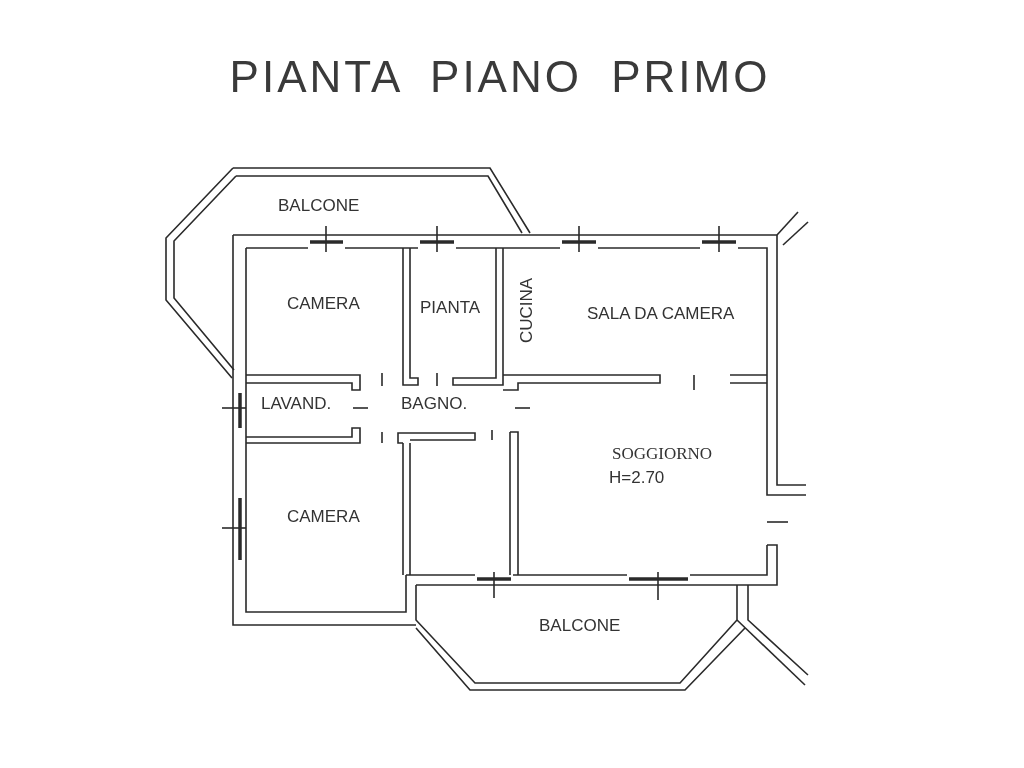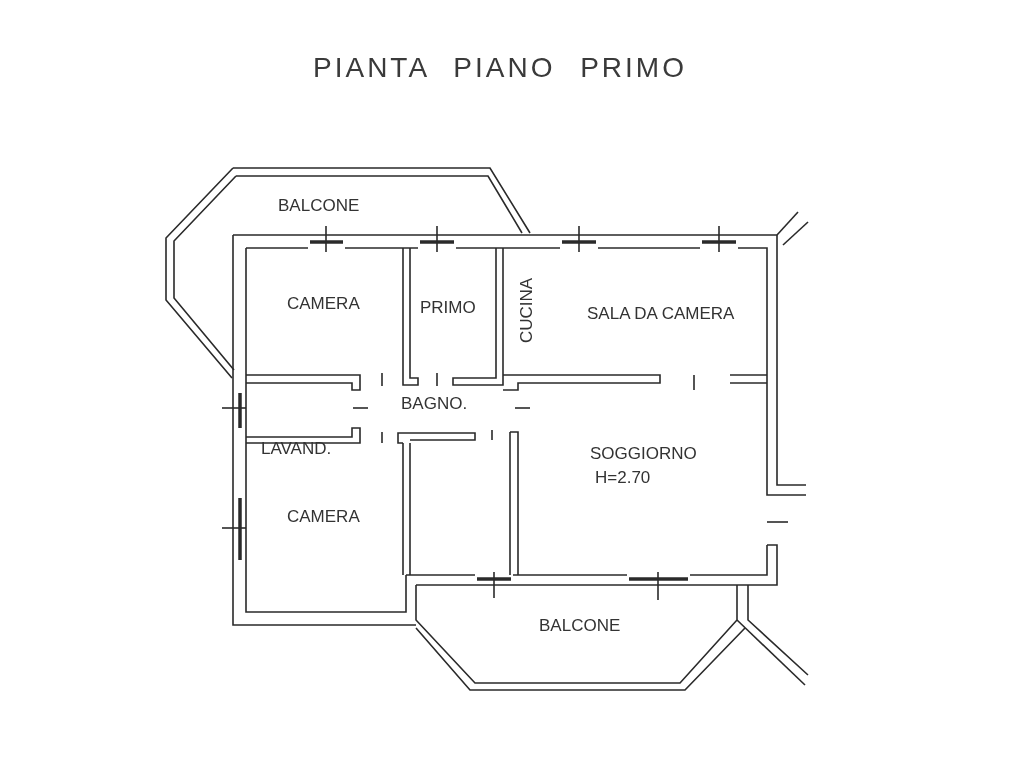--- a/index.html
+++ b/index.html
@@ -1,18 +1,18 @@
 <!DOCTYPE html>
 <html><head>
 <meta charset="utf-8">
 <style>
   html, body { margin:0; padding:0; background:#ffffff; }
   body { width:1024px; height:768px; position:relative; overflow:hidden; font-family:"Liberation Sans", sans-serif; }
   #plan { position:absolute; left:0; top:0; }
-  .title { position:absolute; left:0; top:52px; width:1000px; text-align:center; font-size:28px; letter-spacing:3px; color:#3a3a3a; font-weight:300; word-spacing:14px; }
+  .title { position:absolute; left:0; top:52px; width:1000px; text-align:center; font-size:44px; letter-spacing:3px; color:#3a3a3a; font-weight:300; word-spacing:14px; }
   .lbl { position:absolute; font-size:17px; color:#333; white-space:nowrap; }
   .vert { transform:rotate(-90deg); transform-origin:left top; }
   svg line, svg polyline, svg polygon, svg path { stroke:#2a2a2a; fill:none; stroke-width:1.6; }
   svg .win { stroke-width:3.5; }
 </style>
 </head>
 <body>
 
 <div class="title">PIANTA PIANO PRIMO</div>
 
@@ -91,21 +91,21 @@
   </g>
 
   <g>
     <line x1="777" y1="235" x2="798" y2="212"></line>
     <line x1="783" y1="245" x2="808" y2="222"></line>
   </g>
 </svg>
 
 <div class="lbl" style="left:278px;top:196px;">BALCONE</div>
 <div class="lbl" style="left:287px;top:294px;">CAMERA</div>
-<div class="lbl" style="left:420px;top:298px;">PRIMO</div>
+<div class="lbl" style="left:420px;top:298px;">PIANTA</div>
 <div class="lbl vert" style="left:517px;top:343px;">CUCINA</div>
 <div class="lbl" style="left:587px;top:304px;">SALA DA CAMERA</div>
-<div class="lbl" style="left:261px;top:394px;margin-top:45px;">LAVAND.</div>
+<div class="lbl" style="left:261px;top:394px;">LAVAND.</div>
 <div class="lbl" style="left:401px;top:394px;">BAGNO.</div>
-<div class="lbl" style="left:590px;top:444px;">SOGGIORNO</div>
-<div class="lbl" style="left:595px;top:468px;text-align:center;">H=2.70</div>
+<div class="lbl" style="left:612px;top:444px;font-family:Liberation Serif, serif;">SOGGIORNO</div>
+<div class="lbl" style="left:609px;top:468px;text-align:center;">H=2.70</div>
 <div class="lbl" style="left:287px;top:507px;">CAMERA</div>
 <div class="lbl" style="left:539px;top:616px;">BALCONE</div>
 
 </body></html>

